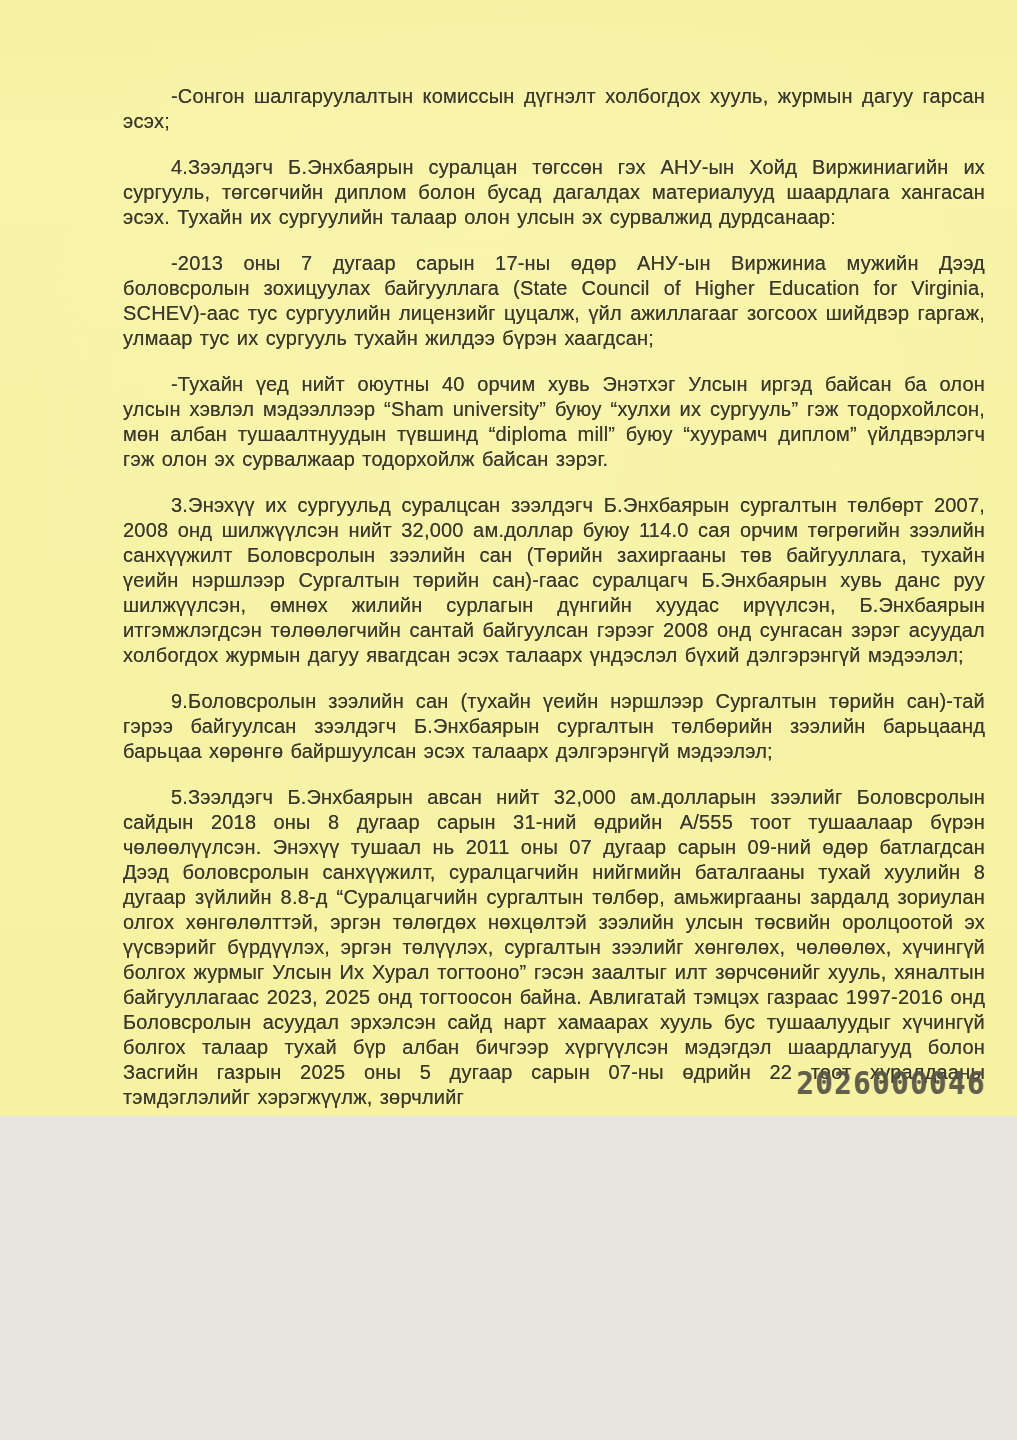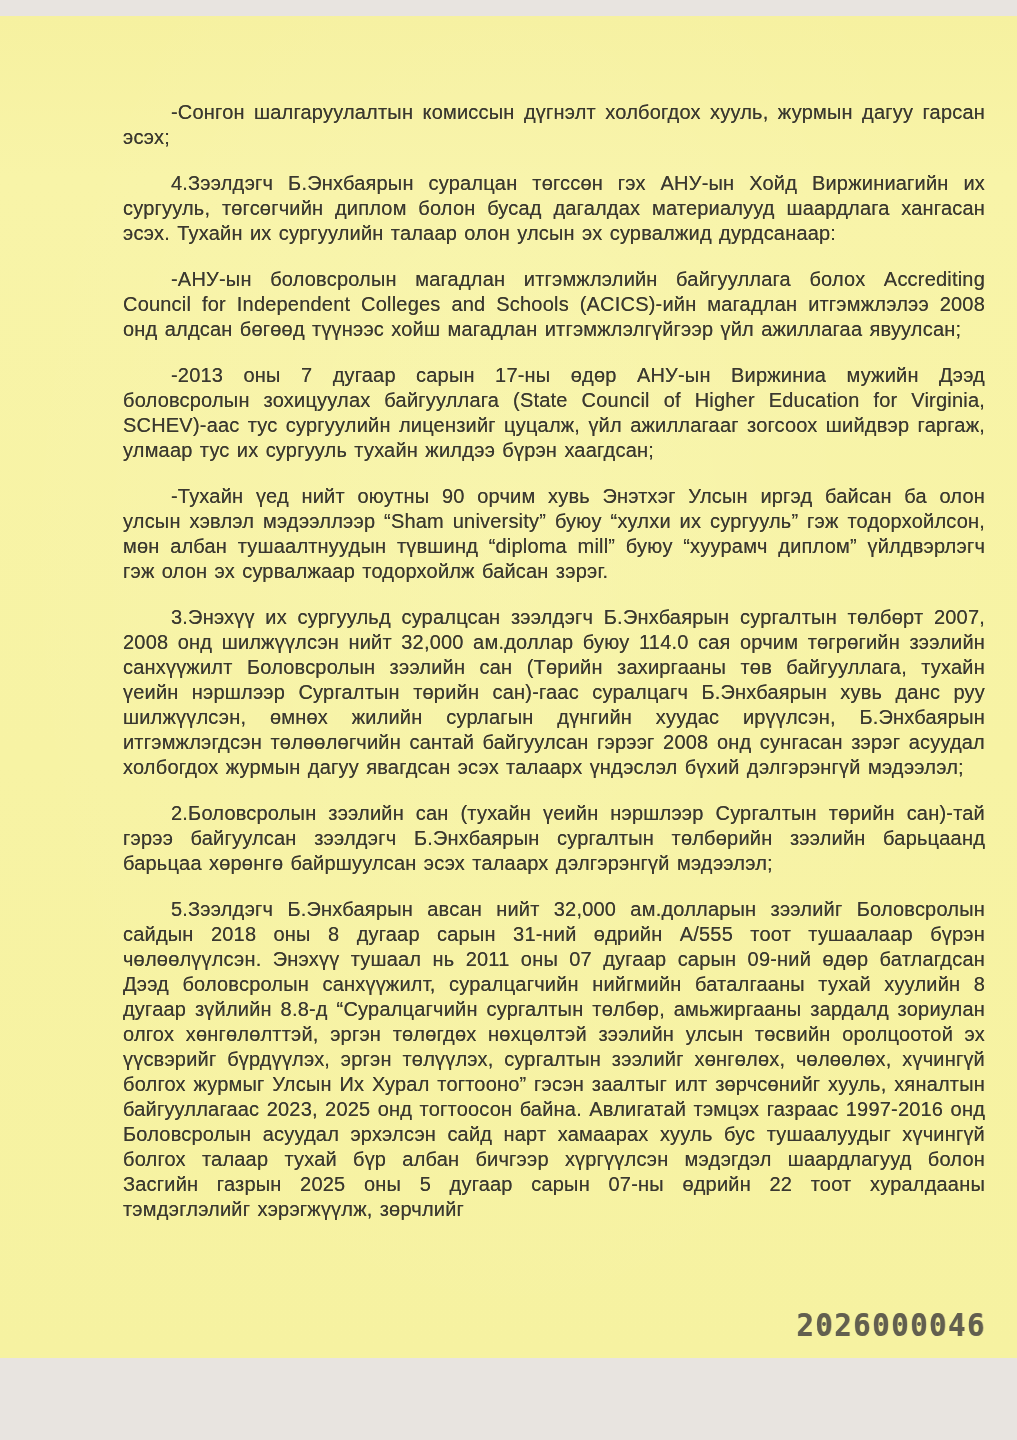--- a/index.html
+++ b/index.html
@@ -3,22 +3,22 @@
 <meta charset="utf-8">
 <style>
   html, body {
     margin: 0;
     padding: 0;
     background: #e8e4e0;
   }
   .page {
     position: relative;
     width: 1017px;
-    height: 1342px;
-    margin: 16px auto;
+    height: 1116px;
+    margin: 0 auto;
     background:
       radial-gradient(ellipse at 50% 40%, rgba(255,255,255,0.08), rgba(0,0,0,0) 70%),
       linear-gradient(180deg, #f6f1a0 0%, #f8f4a8 12%, #f7f3a4 55%, #f6f2a1 100%);
     overflow: hidden;
     font-family: "Liberation Sans", sans-serif;
   }
   .text-block {
     position: absolute;
     top: 84px;
     left: 123px;
@@ -49,21 +49,20 @@
     opacity: 0.92;
   }
 </style>
 </head>
 <body>
 
 <div class="page">
   <div class="text-block">
     <p>-Сонгон шалгаруулалтын комиссын дүгнэлт холбогдох хууль, журмын дагуу гарсан эсэх;</p>
     <p>4.Зээлдэгч Б.Энхбаярын суралцан төгссөн гэх АНУ-ын Хойд Виржиниагийн их сургууль, төгсөгчийн диплом болон бусад дагалдах материалууд шаардлага хангасан эсэх. Тухайн их сургуулийн талаар олон улсын эх сурвалжид дурдсанаар:</p>
-    <p>-АНУ-ын боловсролын магадлан итгэмжлэлийн байгууллага болох Accrediting Council for Independent Colleges and Schools (ACICS)-ийн магадлан итгэмжлэлээ 2008 онд алдсан бөгөөд түүнээс хойш магадлан итгэмжлэлгүйгээр үйл ажиллагаа явуулсан;</p>
     <p>-2013 оны 7 дугаар сарын 17-ны өдөр АНУ-ын Виржиниа мужийн Дээд боловсролын зохицуулах байгууллага (State Council of Higher Education for Virginia, SCHEV)-аас тус сургуулийн лицензийг цуцалж, үйл ажиллагааг зогсоох шийдвэр гаргаж, улмаар тус их сургууль тухайн жилдээ бүрэн хаагдсан;</p>
-    <p>-Тухайн үед нийт оюутны 90 орчим хувь Энэтхэг Улсын иргэд байсан ба олон улсын хэвлэл мэдээллээр “Sham university” буюу “хулхи их сургууль” гэж тодорхойлсон, мөн албан тушаалтнуудын түвшинд “diploma mill” буюу “хуурамч диплом” үйлдвэрлэгч гэж олон эх сурвалжаар тодорхойлж байсан зэрэг.</p>
+    <p>-Тухайн үед нийт оюутны 40 орчим хувь Энэтхэг Улсын иргэд байсан ба олон улсын хэвлэл мэдээллээр “Sham university” буюу “хулхи их сургууль” гэж тодорхойлсон, мөн албан тушаалтнуудын түвшинд “diploma mill” буюу “хуурамч диплом” үйлдвэрлэгч гэж олон эх сурвалжаар тодорхойлж байсан зэрэг.</p>
     <p>3.Энэхүү их сургуульд суралцсан зээлдэгч Б.Энхбаярын сургалтын төлбөрт 2007, 2008 онд шилжүүлсэн нийт 32,000 ам.доллар буюу 114.0 сая орчим төгрөгийн зээлийн санхүүжилт Боловсролын зээлийн сан (Төрийн захиргааны төв байгууллага, тухайн үеийн нэршлээр Сургалтын төрийн сан)-гаас суралцагч Б.Энхбаярын хувь данс руу шилжүүлсэн, өмнөх жилийн сурлагын дүнгийн хуудас ирүүлсэн, Б.Энхбаярын итгэмжлэгдсэн төлөөлөгчийн сантай байгуулсан гэрээг 2008 онд сунгасан зэрэг асуудал холбогдох журмын дагуу явагдсан эсэх талаарх үндэслэл бүхий дэлгэрэнгүй мэдээлэл;</p>
-    <p>2.Боловсролын зээлийн сан (тухайн үеийн нэршлээр Сургалтын төрийн сан)-тай гэрээ байгуулсан зээлдэгч Б.Энхбаярын сургалтын төлбөрийн зээлийн барьцаанд барьцаа хөрөнгө байршуулсан эсэх талаарх дэлгэрэнгүй мэдээлэл;</p>
+    <p>9.Боловсролын зээлийн сан (тухайн үеийн нэршлээр Сургалтын төрийн сан)-тай гэрээ байгуулсан зээлдэгч Б.Энхбаярын сургалтын төлбөрийн зээлийн барьцаанд барьцаа хөрөнгө байршуулсан эсэх талаарх дэлгэрэнгүй мэдээлэл;</p>
     <p>5.Зээлдэгч Б.Энхбаярын авсан нийт 32,000 ам.долларын зээлийг Боловсролын сайдын 2018 оны 8 дугаар сарын 31-ний өдрийн А/555 тоот тушаалаар бүрэн чөлөөлүүлсэн. Энэхүү тушаал нь 2011 оны 07 дугаар сарын 09-ний өдөр батлагдсан Дээд боловсролын санхүүжилт, суралцагчийн нийгмийн баталгааны тухай хуулийн 8 дугаар зүйлийн 8.8-д “Суралцагчийн сургалтын төлбөр, амьжиргааны зардалд зориулан олгох хөнгөлөлттэй, эргэн төлөгдөх нөхцөлтэй зээлийн улсын төсвийн оролцоотой эх үүсвэрийг бүрдүүлэх, эргэн төлүүлэх, сургалтын зээлийг хөнгөлөх, чөлөөлөх, хүчингүй болгох журмыг Улсын Их Хурал тогтооно” гэсэн заалтыг илт зөрчсөнийг хууль, хяналтын байгууллагаас 2023, 2025 онд тогтоосон байна. Авлигатай тэмцэх газраас 1997-2016 онд Боловсролын асуудал эрхэлсэн сайд нарт хамаарах хууль бус тушаалуудыг хүчингүй болгох талаар тухай бүр албан бичгээр хүргүүлсэн мэдэгдэл шаардлагууд болон Засгийн газрын 2025 оны 5 дугаар сарын 07-ны өдрийн 22 тоот хуралдааны тэмдэглэлийг хэрэгжүүлж, зөрчлийг</p>
   </div>
   <div class="stamp">2026000046</div>
 </div>
 
 </body></html>

